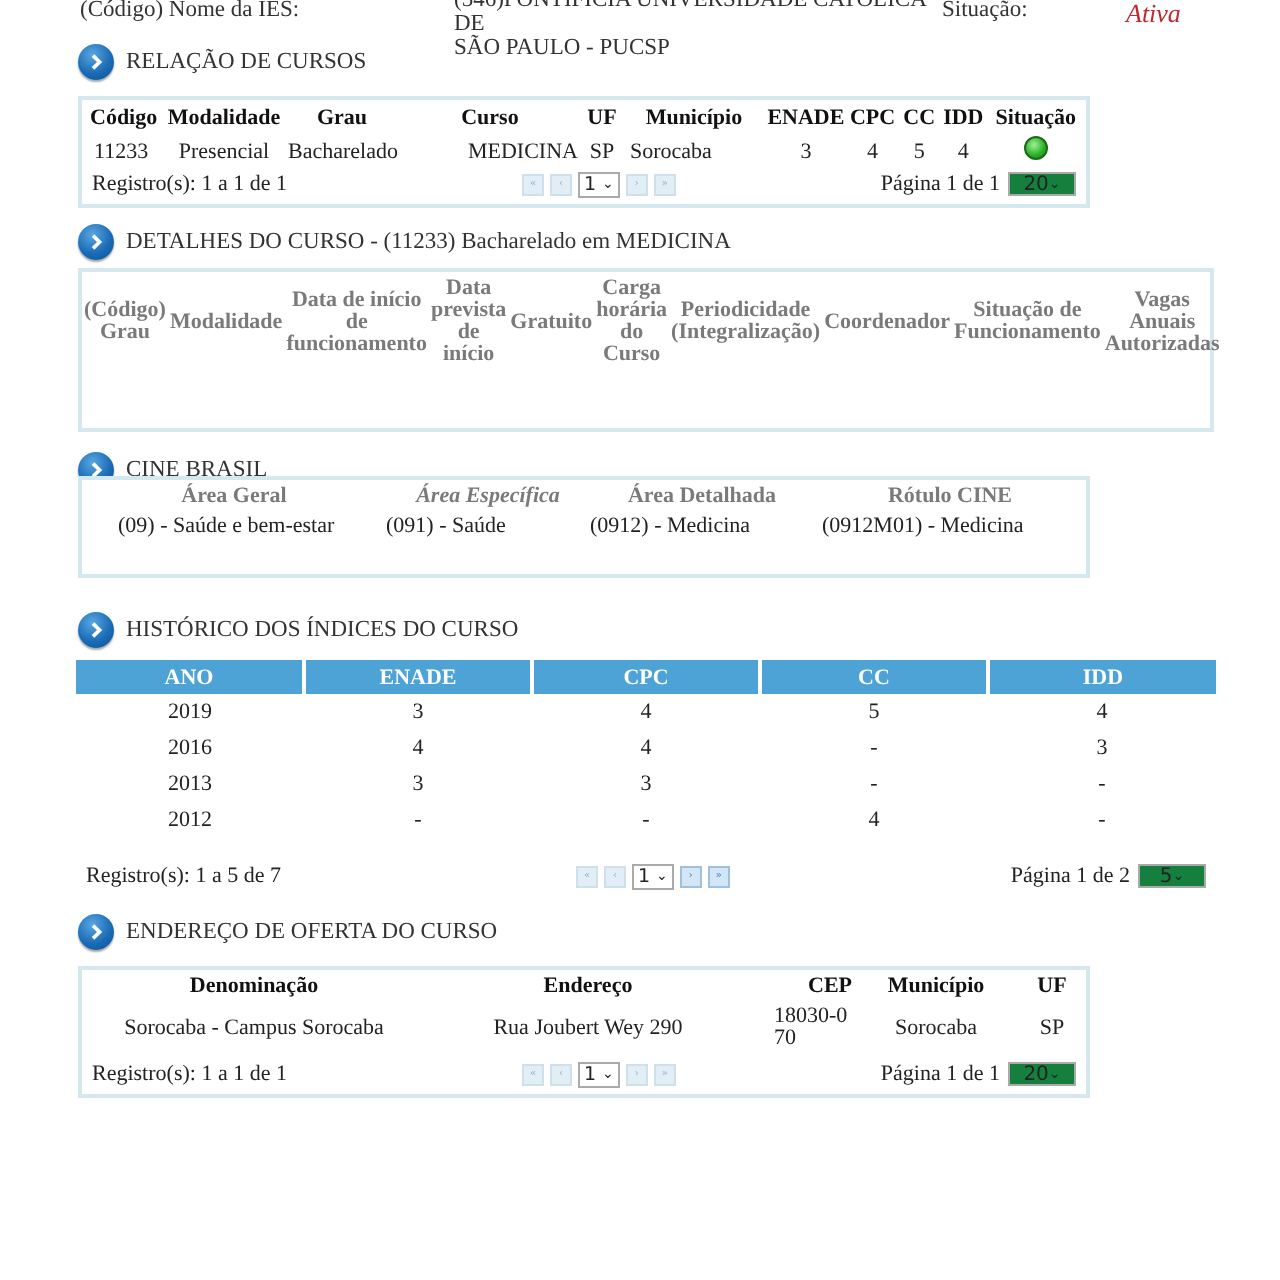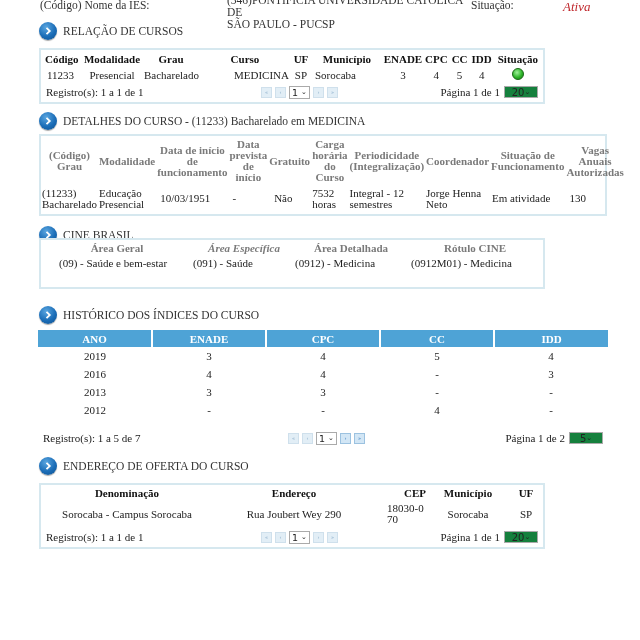--- a/index.html
+++ b/index.html
@@ -148,32 +148,20 @@
       <th style="width:56px;">Modalidade</th>
       <th style="width:66px;">Data de início de funcionamento</th>
       <th style="width:38px;">Data prevista de início</th>
       <th style="width:40px;">Gratuito</th>
       <th style="width:34px;">Carga horária do Curso</th>
       <th style="width:70px;">Periodicidade (Integralização)</th>
       <th style="width:62px;">Coordenador</th>
       <th style="width:70px;">Situação de Funcionamento</th>
       <th>Vagas Anuais Autorizadas</th>
     </tr>
-    <tr style="line-height:11px;">
-      <td style="vertical-align:top; padding-top:2px;">(11233) Bacharelado</td>
-      <td style="vertical-align:top; padding-top:2px;">Educação Presencial</td>
-      <td style="padding-left:4px;">10/03/1951</td>
-      <td style="padding-left:4px;">-</td>
-      <td style="padding-left:6px;">Não</td>
-      <td style="vertical-align:top; padding-top:2px;">7532 horas</td>
-      <td style="vertical-align:top; padding-top:2px;">Integral - 12 semestres</td>
-      <td style="vertical-align:top; padding-top:2px;">Jorge Henna Neto</td>
-      <td style="padding-left:2px;">Em atividade</td>
-      <td style="padding-left:4px;">130</td>
-    </tr>
   </tbody>
     </table>
 </div>
 
 <div class="abs section-head" style="left:39px; top:226px;">
   <span class="bullet">
     <svg viewBox="0 0 10 10">
         <path d="M3.5 1.8 L6.8 5 L3.5 8.2" stroke="#fff" stroke-width="1.8" fill="none"></path>
       </svg>
   </span>

